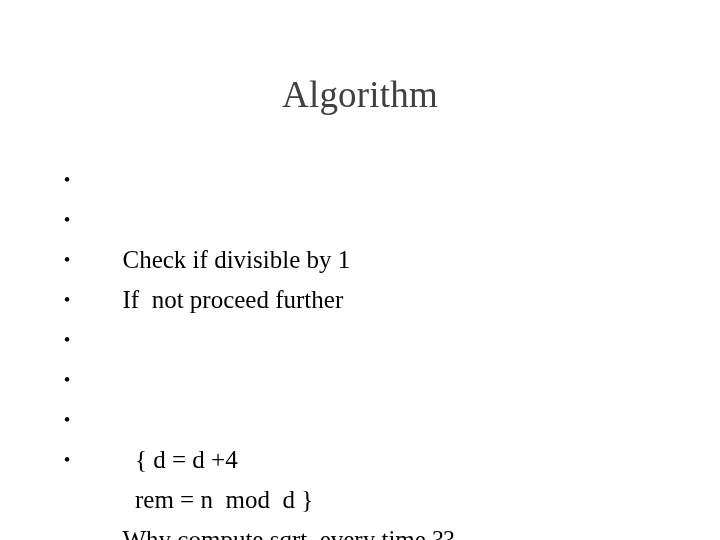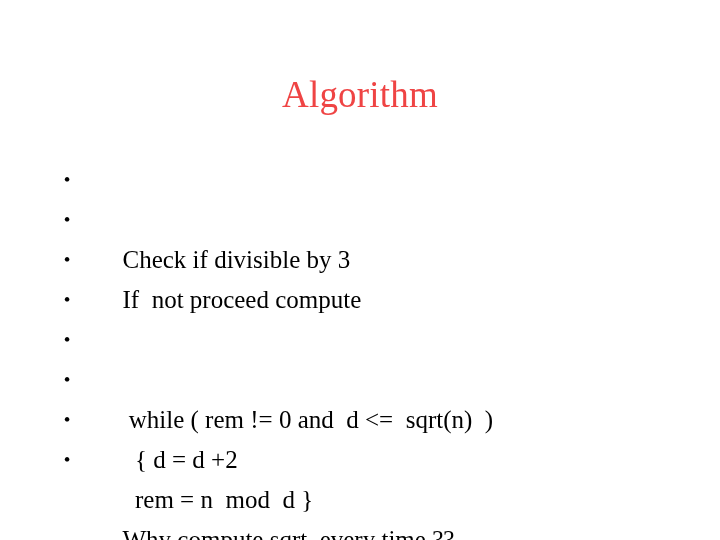--- a/index.html
+++ b/index.html
@@ -22,21 +22,21 @@
   }
   .slide-title {
     position: absolute;
     left: 0;
     top: 48px;
     width: 720px;
     text-align: center;
     font-size: 37px;
     line-height: 44px;
     font-weight: normal;
-    color: #ef4444;
+    color: #404040;
     letter-spacing: 0.2px;
   }
   .bullet-list {
     position: absolute;
     left: 55px;
     top: 160px;
     width: 620px;
     margin: 0;
     padding: 0;
     list-style: none;
@@ -68,39 +68,38 @@
 </head>
 <body>
 
 <div class="slide">
 
   <h1 class="slide-title">Algorithm</h1>
 
   <ul class="bullet-list">
     <li class="bullet-item">
       <span class="bullet-marker">•</span>
-      <span class="bullet-text">Check if divisible by 3</span>
+      <span class="bullet-text">Check if divisible by 1</span>
     </li>
     <li class="bullet-item">
       <span class="bullet-marker">•</span>
-      <span class="bullet-text">If  not proceed compute</span>
+      <span class="bullet-text">If  not proceed further</span>
     </li>
     <li class="bullet-item">
       <span class="bullet-marker">•</span>
     </li>
     <li class="bullet-item">
       <span class="bullet-marker">•</span>
     </li>
     <li class="bullet-item">
       <span class="bullet-marker">•</span>
-      <span class="bullet-text"> while ( rem != 0 and  d &lt;=  sqrt(n)  )</span>
     </li>
     <li class="bullet-item">
       <span class="bullet-marker">•</span>
-      <span class="bullet-text">  { d = d +2</span>
+      <span class="bullet-text">  { d = d +4</span>
     </li>
     <li class="bullet-item">
       <span class="bullet-marker">•</span>
       <span class="bullet-text">  rem = n  mod  d }</span>
     </li>
     <li class="bullet-item">
       <span class="bullet-marker">•</span>
       <span class="bullet-text">Why compute sqrt  every time ??</span>
     </li>
   </ul>

